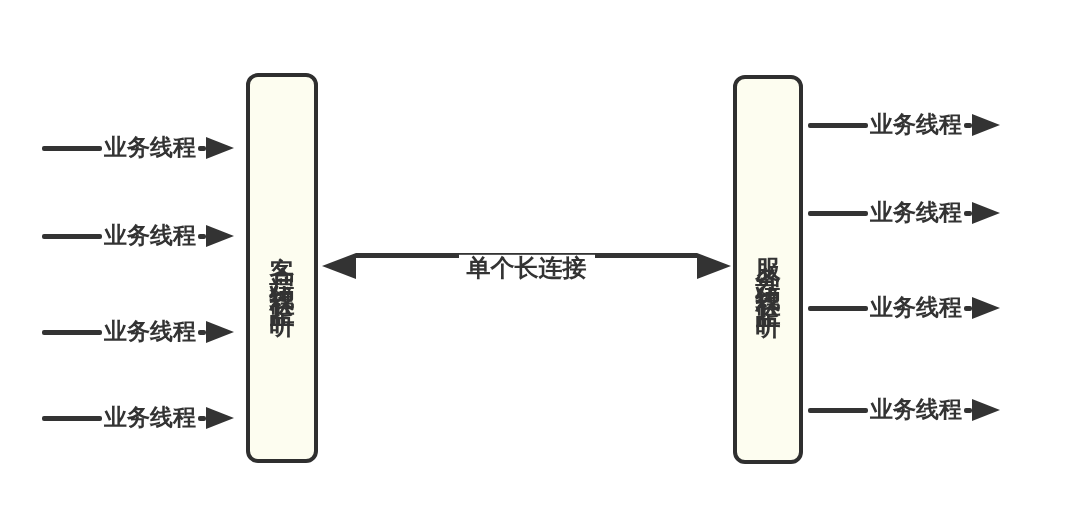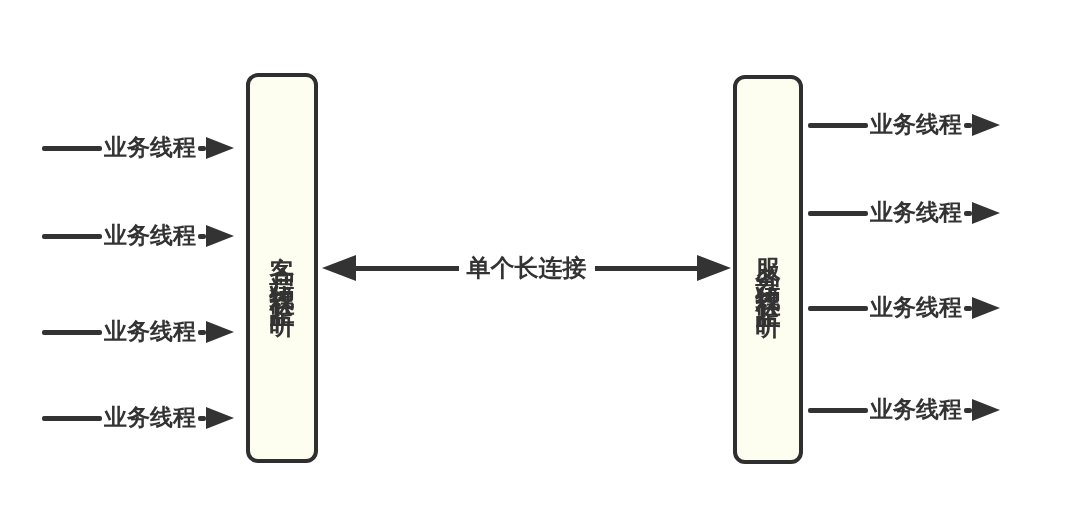--- a/index.html
+++ b/index.html
@@ -47,21 +47,21 @@
   .t-left-3  { left:42px;  top:317px; width:192px; }
   .t-left-4  { left:42px;  top:403px; width:192px; }
   .t-right-1 { left:808px; top:110px; width:192px; }
   .t-right-2 { left:808px; top:198px; width:192px; }
   .t-right-3 { left:808px; top:293px; width:192px; }
   .t-right-4 { left:808px; top:395px; width:192px; }
 
   
   .connection {
     position:absolute; left:322px; top:253px; width:409px; height:30px;
-    display:flex; align-items:center;text-decoration:underline;
+    display:flex; align-items:flex-start;text-decoration:underline;
   }
   .connection .head-l {
     flex:0 0 auto; width:0; height:0;
     border-top:13px solid transparent;
     border-bottom:13px solid transparent;
     border-right:34px solid var(--ink,#333333);
   }
   .connection .head-r {
     flex:0 0 auto; width:0; height:0;
     border-top:13px solid transparent;

